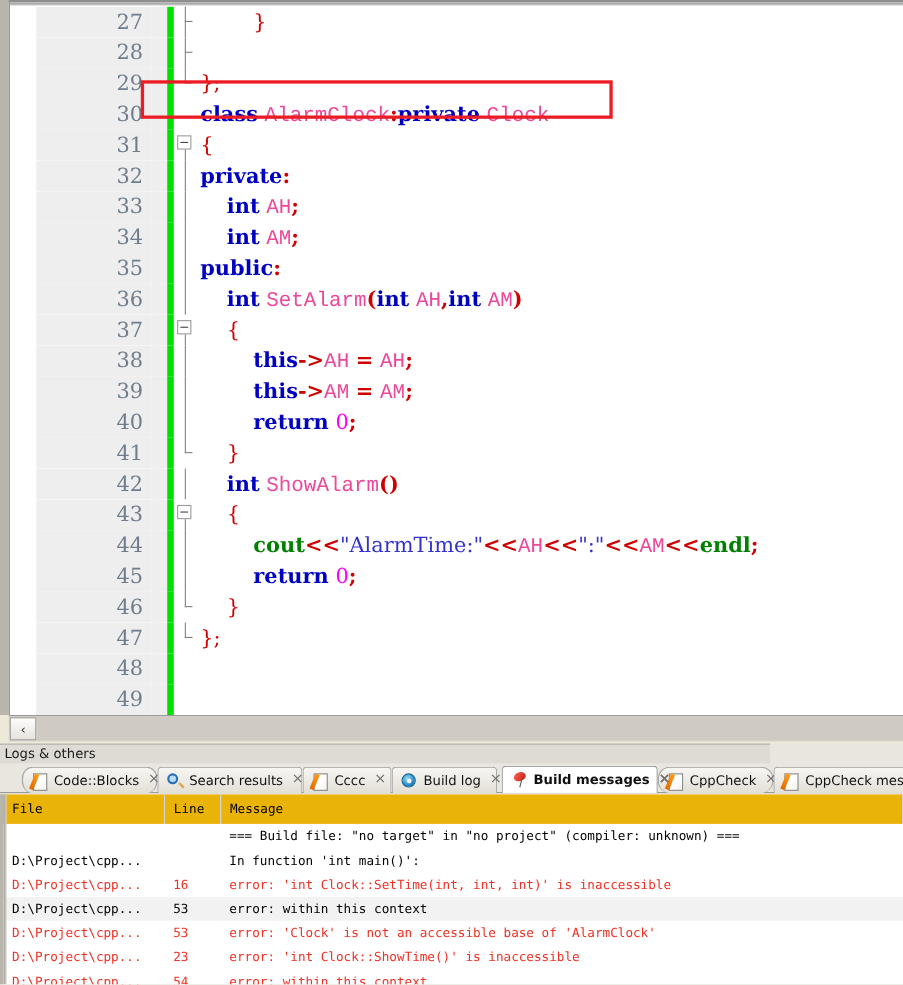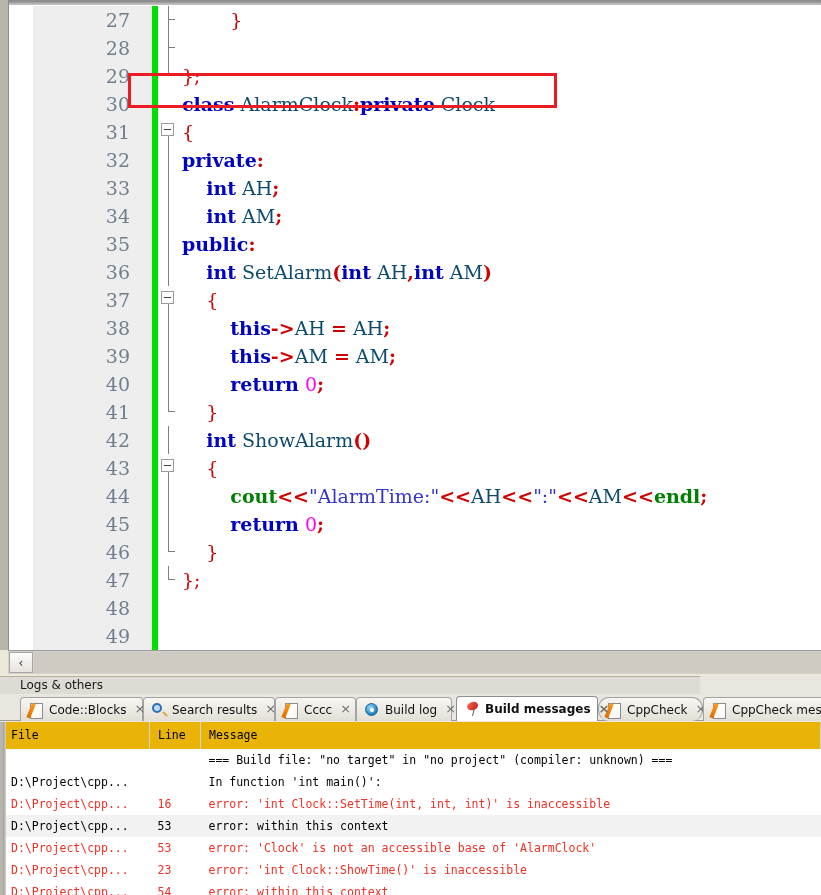--- a/index.html
+++ b/index.html
@@ -72,21 +72,21 @@
   .codecell{
     background:#ffffff;
     font-family:"DejaVu Serif", serif;
     font-size:19px;
     white-space:pre;
     vertical-align:middle;
     padding:0 0 0 2px;
     color:#000;
   }
   .kw{color:#0000c0;font-weight:bold;}
-  .id{color:#0c4a6e;}
+  .id{color:#ec4899;font-family:Liberation Mono, monospace;}
   .plain{color:#404040;}
   .op{color:#d00000;font-weight:bold;}
   .num{color:#ff00ff;}
   .str{color:#3333cc;}
   .std{color:#008000;font-weight:bold;}
   .punct{color:#d00000;}
 
   .hl-box{
     position:absolute;left:119px;top:71px;width:429px;height:35px;
     border:3px solid #ec1c24;box-sizing:border-box;pointer-events:none;
@@ -111,21 +111,21 @@
   
   .logs{
     position:absolute;left:0;top:676px;width:821px;height:219px;
     background:#e8e6df;
   }
   .logs-caption{
     position:absolute;left:0;top:0;width:700px;height:18px;
     background:#dedbd4;
     border-top:1px solid #b3b0a8;
     box-sizing:border-box;
-    padding-left:20px;
+    padding-left:4px;
     font-family:"DejaVu Sans", sans-serif;
     font-size:12px;color:#1a1a1a;line-height:17px;
   }
   .tabstrip{
     position:absolute;left:0;top:19px;width:821px;height:26px;
     background:#e8e6df;
     border-bottom:1px solid #9b9b9b;
     box-sizing:border-box;
   }
   .tab{
@@ -466,21 +466,21 @@
   <div class="hscroll">
     <div class="hs-left">‹</div>
     <div class="hs-track"></div>
   </div>
 
   <div class="logs">
 
     <div class="logs-caption">Logs &amp; others</div>
 
     <div class="tabstrip" id="tabstrip">
-        <div class="tab" style="left: 20px; width: 123px;">
+        <div class="tab" style="left: 20px; width: 123px; border-radius: 10px;">
           <span class="t-icon">
             <span class="ico-pencil"></span>
           </span>
           <span class="t-label">Code::Blocks</span>
           <span class="t-close">×</span>
         </div>
         <div class="tab" style="left: 143px; width: 132px;">
           <span class="t-icon">
             <span class="ico-mag"></span>
           </span>

